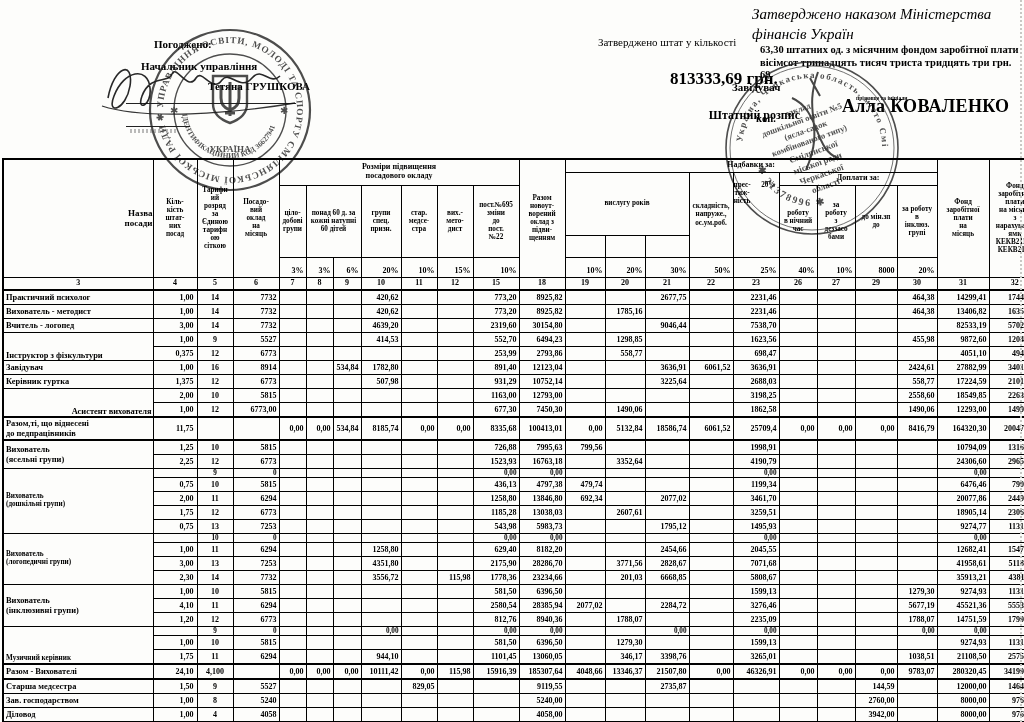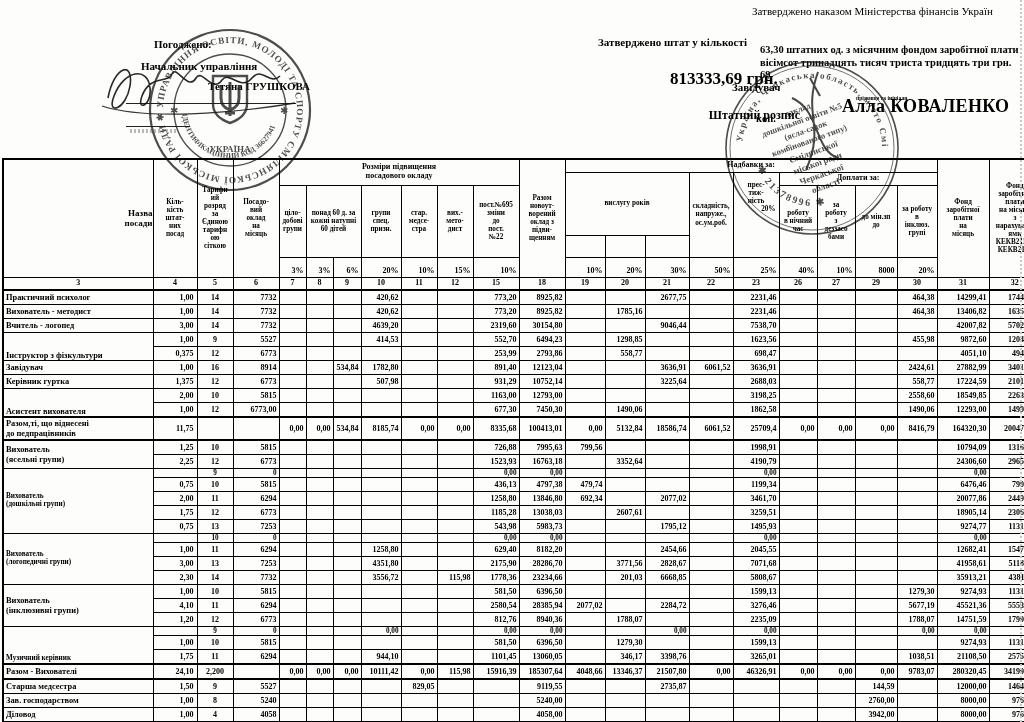--- a/index.html
+++ b/index.html
@@ -3,28 +3,28 @@
 <meta charset="utf-8">
 <style>
   html,body{margin:0;padding:0;}
   body{
     width:1024px;height:722px;position:relative;overflow:hidden;
     background:#fdfdfb;color:#000;
     font-family:"Liberation Serif","DejaVu Serif",serif;
   }
   .abs{position:absolute;}
   
-  .order-ref{left:752px;top:4px;width:268px;font-size:11px;line-height:1.35;}
+  .order-ref{left:752px;top:4px;width:268px;font-size:15px;line-height:1.35;font-style:italic;}
   .agree-l1{left:154px;top:38px;font-size:11px;font-weight:bold;}
   .agree-l2{left:141px;top:60px;font-size:11px;font-weight:bold;}
   .agree-name{left:208px;top:80px;font-size:11px;font-weight:bold;}
   .agree-line1{left:126px;top:103px;width:170px;border-top:1.5px solid #222;}
   .agree-line2{left:126px;top:126px;width:64px;border-top:1.5px solid #222;}
   .agree-smudge{left:130px;top:129px;width:46px;height:4px;background:repeating-linear-gradient(90deg,#777 0 2px,transparent 2px 4px);opacity:.5;}
-  .staff-line{left:598px;top:36px;font-size:11px;font-weight:bold;}
+  .staff-line{left:598px;top:36px;font-size:11px;font-weight:normal;}
   .staff-count{left:760px;top:44px;width:262px;font-size:10.5px;font-weight:bold;line-height:1.2;}
   .amount{left:670px;top:69px;font-size:17px;font-weight:bold;}
   .kop{left:756px;top:69px;font-size:10.5px;font-weight:bold;margin-top:44px;}
   .head-label{left:732px;top:81px;font-size:11px;font-weight:bold;}
   .head-name{left:842px;top:96px;font-size:18px;font-weight:bold;letter-spacing:.3px;}
   .head-caption{left:856px;top:95px;font-size:5.5px;font-weight:bold;}
   .doc-title{left:300px;top:108px;width:500px;text-align:right;font-weight:bold;font-size:12px;line-height:1.3;}
   .doc-title .t3{font-size:11.5px;}
   .page-edge{right:2px;top:0;bottom:0;border-right:2px dotted #c8c8c4;}
   
@@ -37,21 +37,21 @@
     vertical-align:middle;white-space:pre-line;padding:0;
   }
   thead .band{font-size:8px;}
   thead .namehdr{font-size:9px;text-align:right;}
   tr.hr1{height:13px;} tr.hr2{height:13px;} tr.hr3{height:50px;} tr.hr4{height:22px;}
   tr.hpct{height:20px;} tr.hnum{height:13px;}
   tr.hpct th{vertical-align:bottom;text-align:right;padding:0 2px 1px 0;font-size:8px;}
   tr.hnum th{font-size:8px;border-top:1px solid #000;}
   tr.hnum{border-bottom:2px solid #000;}
   th.flexcol{vertical-align:top;}
-  th.flexcol .inner{display:flex;flex-direction:column;justify-content:space-between;height:100%;}
+  th.flexcol .inner{display:flex;flex-direction:row;justify-content:space-between;height:100%;}
   th.flexcol .inner .b{padding-bottom:1px;text-align:right;padding-right:3px;}
   tbody td{
     font-size:8px;font-weight:bold;text-align:right;
     padding:0 2px 0 0;white-space:nowrap;height:13px;
   }
   tbody td.c3{
     text-align:left;font-size:8.4px;white-space:pre-line;line-height:1.1;
     padding:0 1px 0 2px;
   }
   tbody td.c5{text-align:center;padding:0;}
@@ -385,21 +385,21 @@
           <td class="c18">30154,80</td>
           <td class="c19"></td>
           <td class="c20"></td>
           <td class="c21">9046,44</td>
           <td class="c22"></td>
           <td class="c23">7538,70</td>
           <td class="c26"></td>
           <td class="c27"></td>
           <td class="c29"></td>
           <td class="c30"></td>
-          <td class="c31">42007,82</td>
+          <td class="c31">82533,19</td>
           <td class="c32">57022,73</td>
         </tr>
         <tr>
           <td class="c3" rowspan="2" style="vertical-align: bottom;">Інструктор з фізкультури</td>
           <td class="c4">1,00</td>
           <td class="c5">9</td>
           <td class="c6">5527</td>
           <td class="c7"></td>
           <td class="c8"></td>
           <td class="c9"></td>
@@ -488,21 +488,21 @@
           <td class="c22"></td>
           <td class="c23">2688,03</td>
           <td class="c26"></td>
           <td class="c27"></td>
           <td class="c29"></td>
           <td class="c30">558,77</td>
           <td class="c31">17224,59</td>
           <td class="c32">21013,99</td>
         </tr>
         <tr>
-          <td class="c3" rowspan="2" style="vertical-align: bottom;">Асистент вихователя</td>
+          <td class="c3" rowspan="2" style="vertical-align: bottom; text-align: right;">Асистент вихователя</td>
           <td class="c4">2,00</td>
           <td class="c5">10</td>
           <td class="c6">5815</td>
           <td class="c7"></td>
           <td class="c8"></td>
           <td class="c9"></td>
           <td class="c10"></td>
           <td class="c11"></td>
           <td class="c12"></td>
           <td class="c15">1163,00</td>
@@ -982,21 +982,21 @@
           <td class="c26"></td>
           <td class="c27"></td>
           <td class="c29"></td>
           <td class="c30">1038,51</td>
           <td class="c31">21108,50</td>
           <td class="c32">25752,37</td>
         </tr>
         <tr class="total">
           <td class="c3">Разом - Вихователі</td>
           <td class="c4">24,10</td>
-          <td class="c5">2,200</td>
+          <td class="c5">4,100</td>
           <td class="c6"></td>
           <td class="c7">0,00</td>
           <td class="c8">0,00</td>
           <td class="c9">0,00</td>
           <td class="c10">10111,42</td>
           <td class="c11">0,00</td>
           <td class="c12">115,98</td>
           <td class="c15">15916,39</td>
           <td class="c18">185307,64</td>
           <td class="c19">4048,66</td>

